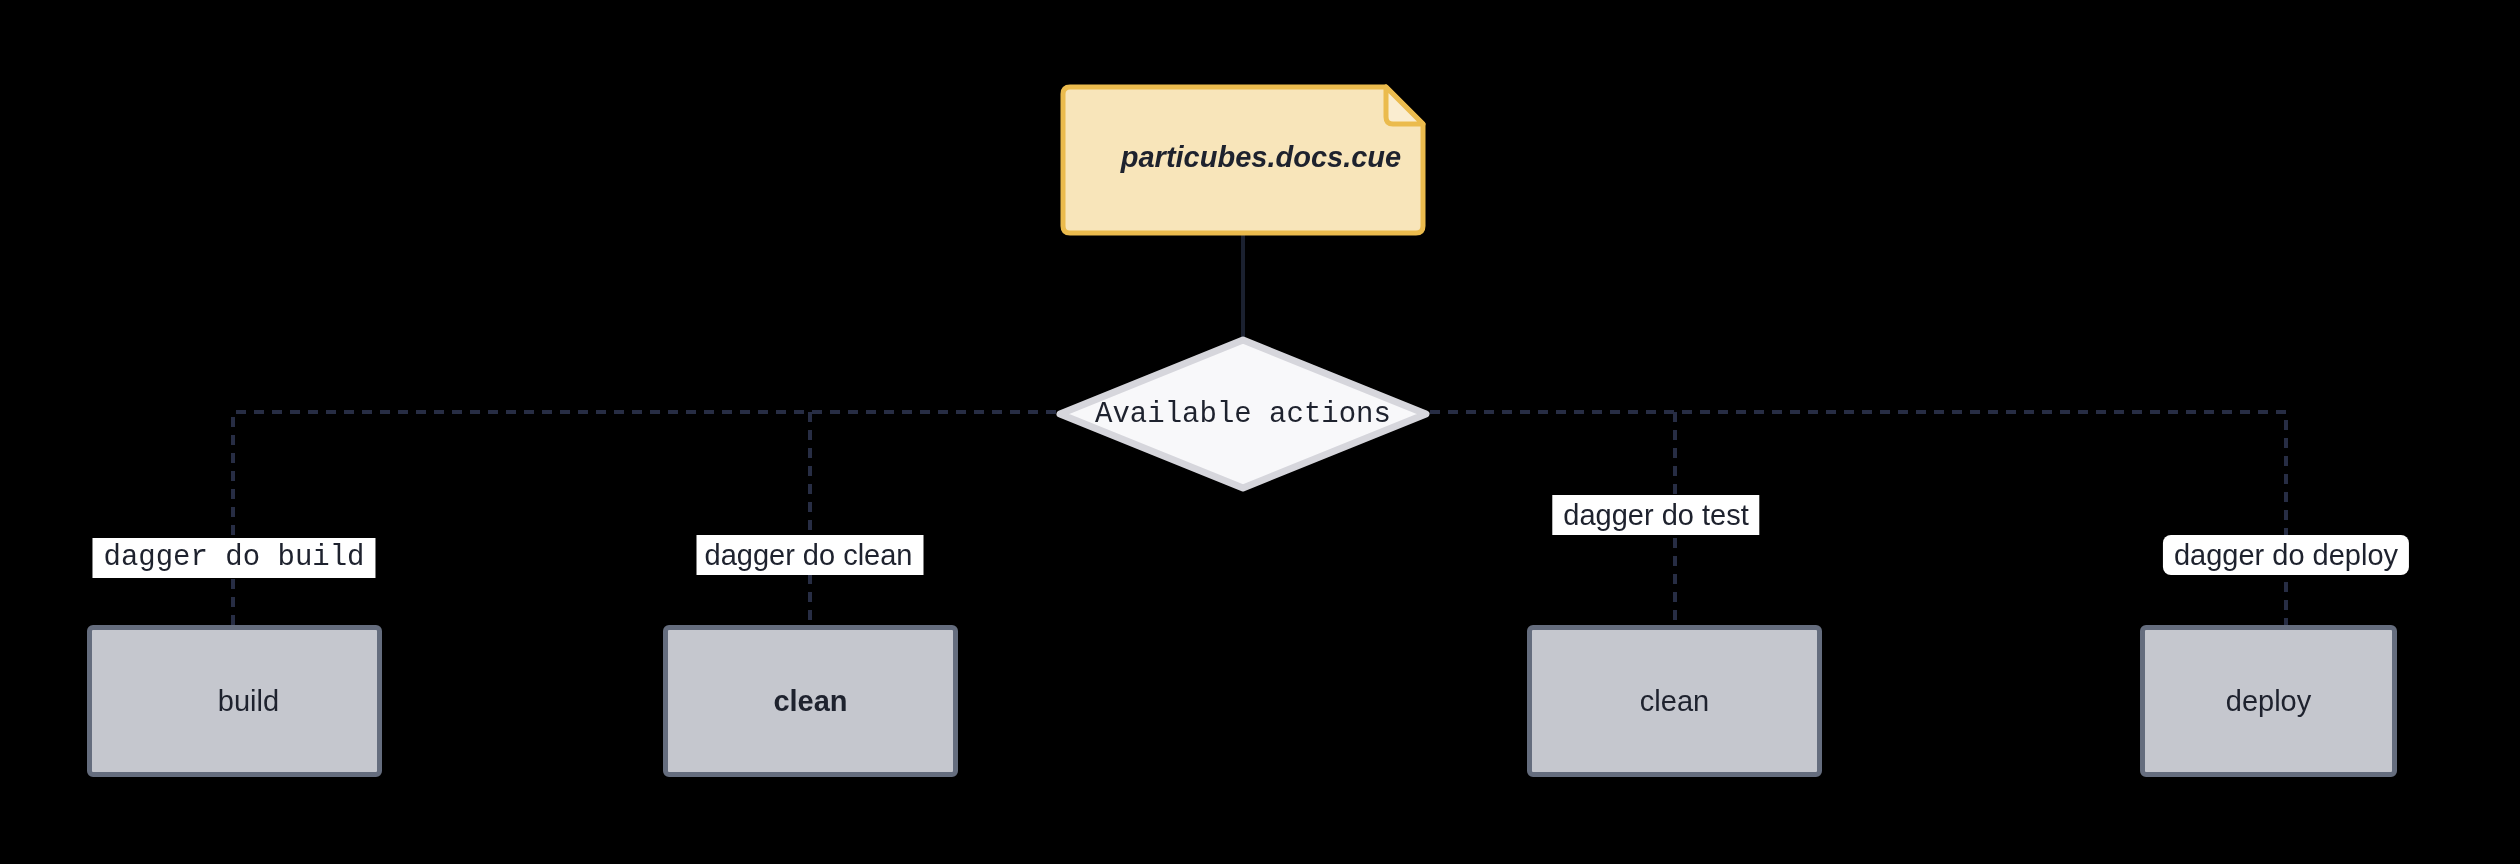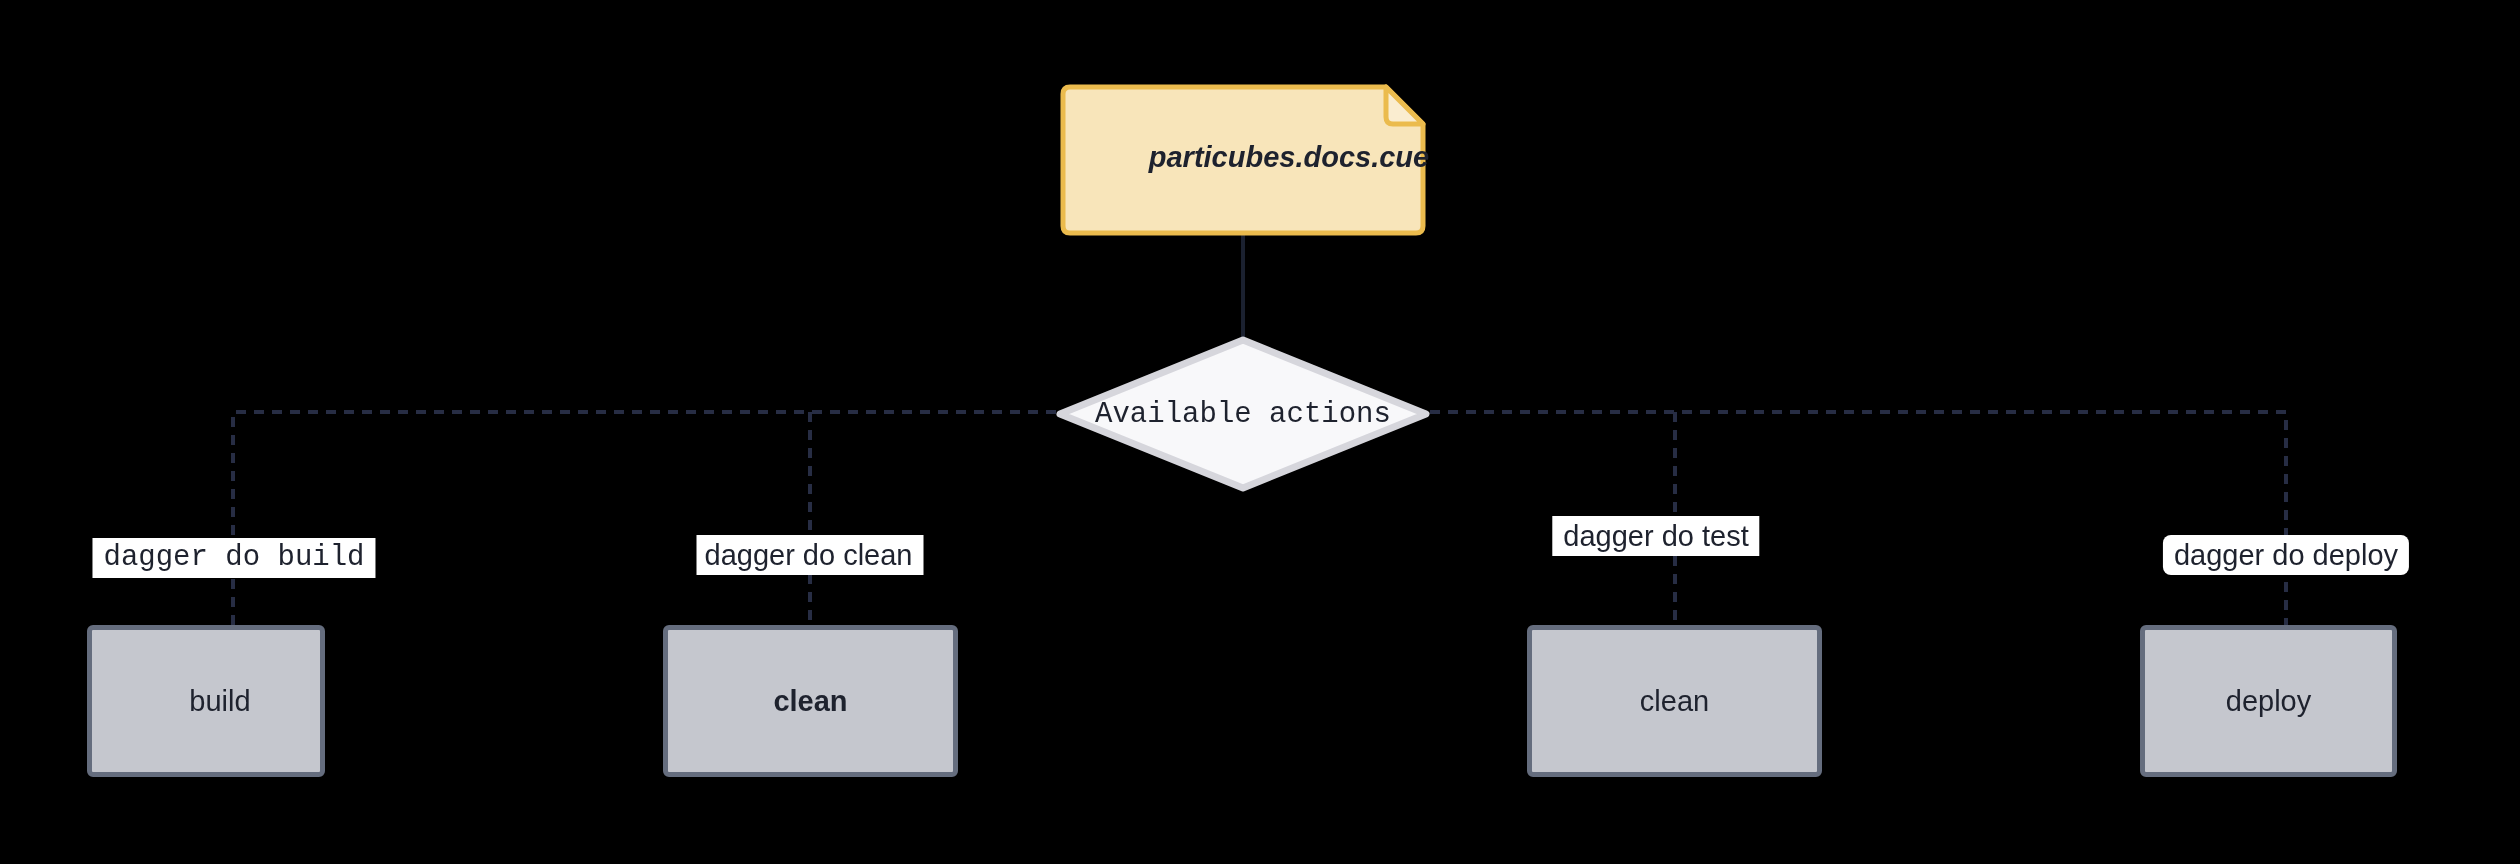--- a/index.html
+++ b/index.html
@@ -23,21 +23,21 @@
     overflow:hidden;
     font-family:"Liberation Sans","DejaVu Sans",sans-serif;
     position:relative;
   }
   .canvas{position:absolute;left:0;top:0;width:2520px;height:864px;}
   .edges-svg{position:absolute;left:0;top:0;}
   .note{position:absolute;left:1060px;top:84px;width:366px;height:152px;}
   .note-label{
     position:absolute;left:1060px;top:84px;width:402px;height:146px;
     display:flex;align-items:center;justify-content:center;
-    font-size:29px;font-weight:bold;font-style:italic;color:var(--text-dark);margin-left:28px;
+    font-size:29px;font-weight:bold;font-style:italic;color:var(--text-dark);
   }
   .diamond{position:absolute;left:1052px;top:332px;width:382px;height:164px;}
   .diamond-label{
     position:absolute;left:1052px;top:332px;width:382px;height:164px;
     display:flex;align-items:center;justify-content:center;
     font-size:29px;color:var(--text-dark);font-family:Liberation Mono, monospace;
   }
   .edge-label{
     position:absolute;transform:translateX(-50%);
     background:var(--label-bg);color:var(--text-dark);
@@ -46,24 +46,24 @@
   .action-node{
     position:absolute;top:625px;height:152px;box-sizing:border-box;
     background:var(--action-fill);
     border:5px solid var(--action-border);
     border-radius:6px;
     display:flex;align-items:center;justify-content:center;
     font-size:29px;color:var(--text-dark);
   }
   .el-build{left:122px;top:538px;font-family:Liberation Mono, monospace;}
   .el-clean{left:810px;top:535px;transform:translateX(-50%);padding-left:8px;}
-  .el-test{left:1656px;top:516px;transform:translateX(-50%);}
+  .el-test{left:1656px;top:495px;transform:translateX(-50%);}
   .el-deploy{left:2286px;top:535px;transform:translateX(-50%);border-radius:8px;}
   .el-build{left:234px;transform:translateX(-50%);}
-  .an-build{left:87px;width:238px;padding-left:28px;}
+  .an-build{left:87px;width:295px;padding-left:28px;}
   .an-clean{left:663px;width:295px;font-weight:bold;}
   .an-test{left:1527px;width:295px;}
   .an-deploy{left:2140px;width:257px;}
 </style>
 </head>
 <body>
 
 <div class="canvas">
 
   <svg class="edges-svg" width="2520" height="864" viewBox="0 0 2520 864">

